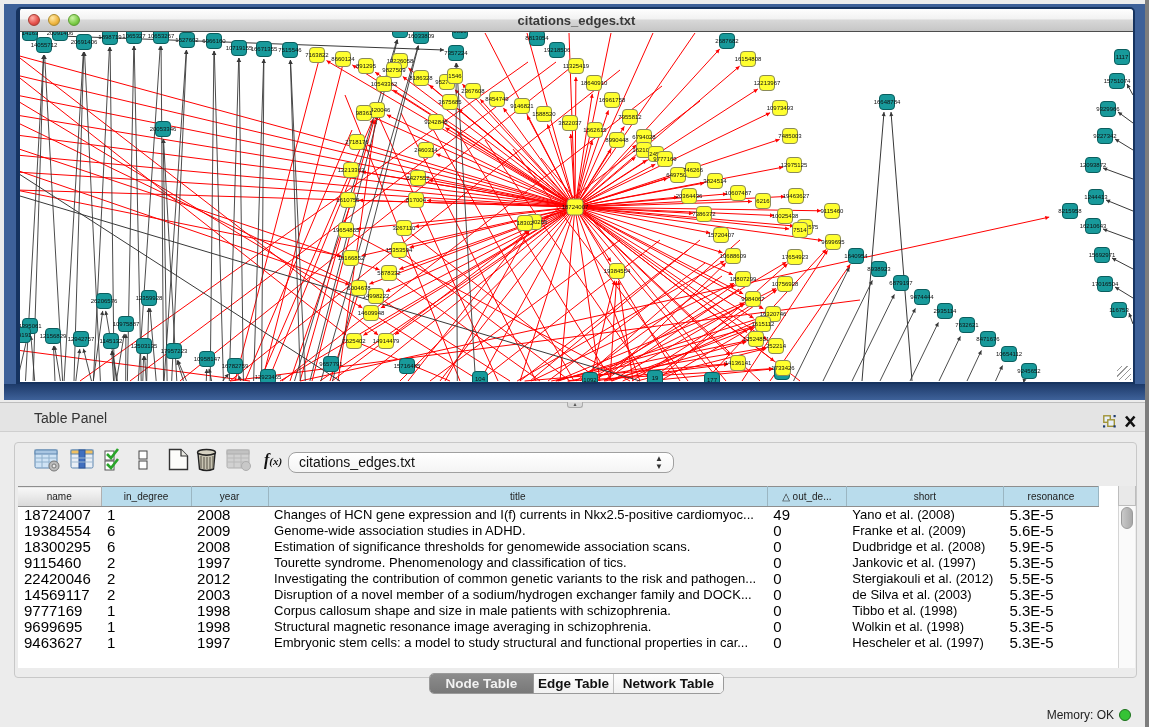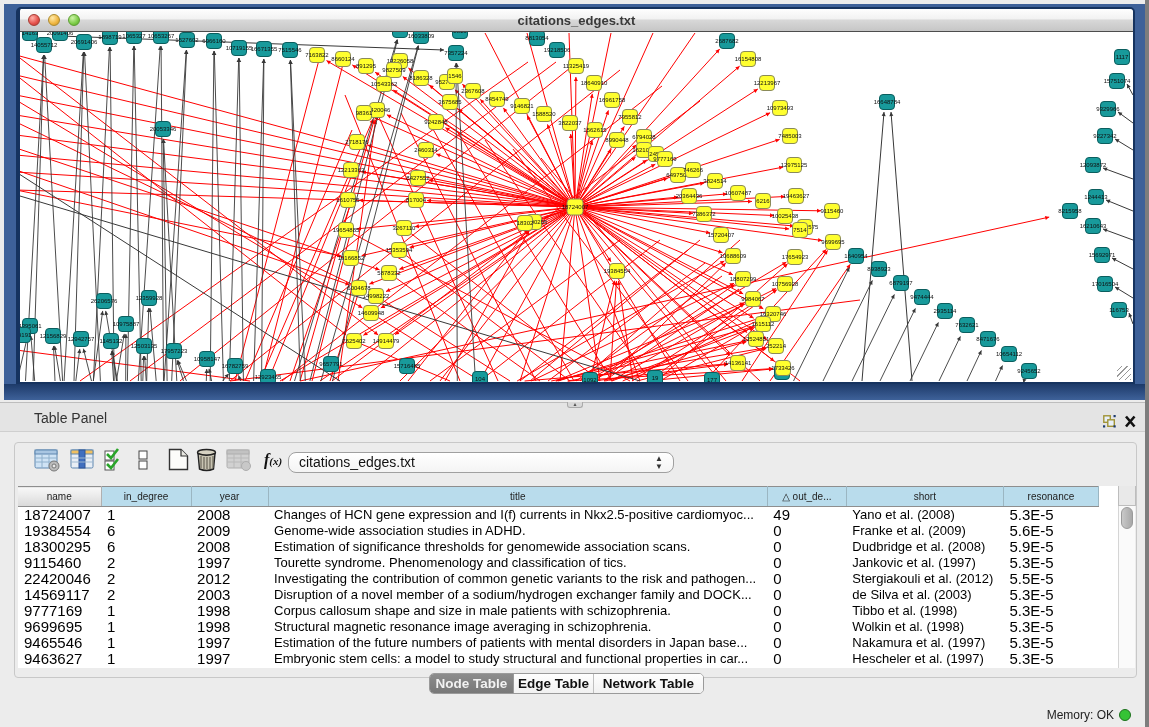--- a/index.html
+++ b/index.html
@@ -952,44 +952,35 @@
         <tr>
               <td>9699695</td>
               <td>1</td>
               <td>1998</td>
               <td class="t">Structural magnetic resonance image averaging in schizophrenia.</td>
               <td>0</td>
               <td class="t">Wolkin et al. (1998)</td>
               <td>5.3E-5</td>
             </tr>
         <tr>
-              <td>9465546</td>
-              <td>1</td>
-              <td>1997</td>
-              <td class="t">Estimation of the future numbers of patients with mental disorders in Japan base...</td>
-              <td>0</td>
-              <td class="t">Nakamura et al. (1997)</td>
-              <td>5.3E-5</td>
-            </tr>
-        <tr>
               <td>9463627</td>
               <td>1</td>
               <td>1997</td>
               <td class="t">Embryonic stem cells: a model to study structural and functional properties in car...</td>
               <td>0</td>
               <td class="t">Hescheler et al. (1997)</td>
               <td>5.3E-5</td>
             </tr>
       </tbody>
         </table>
     </div>
     <div class="scroll">
         <div style="position:absolute;left:-1px;top:0;width:18px;height:20px;background:#e9e9e9;border:1px solid #bdbdbd;border-top:0"></div>
         <div class="thumb"></div>
       </div>
   </div>
   <div class="tabs">
-    <div class="tab sel" style="width:84px">Node Table</div>
+    <div class="tab sel" style="width:104px">Node Table</div>
     <div class="tab mid" style="width:80px">Edge Table</div>
     <div class="tab" style="width:109px">Network Table</div>
   </div>
   <div class="status">Memory: OK<span class="memdot"></span></div>
 </div>
 
 </body></html>

